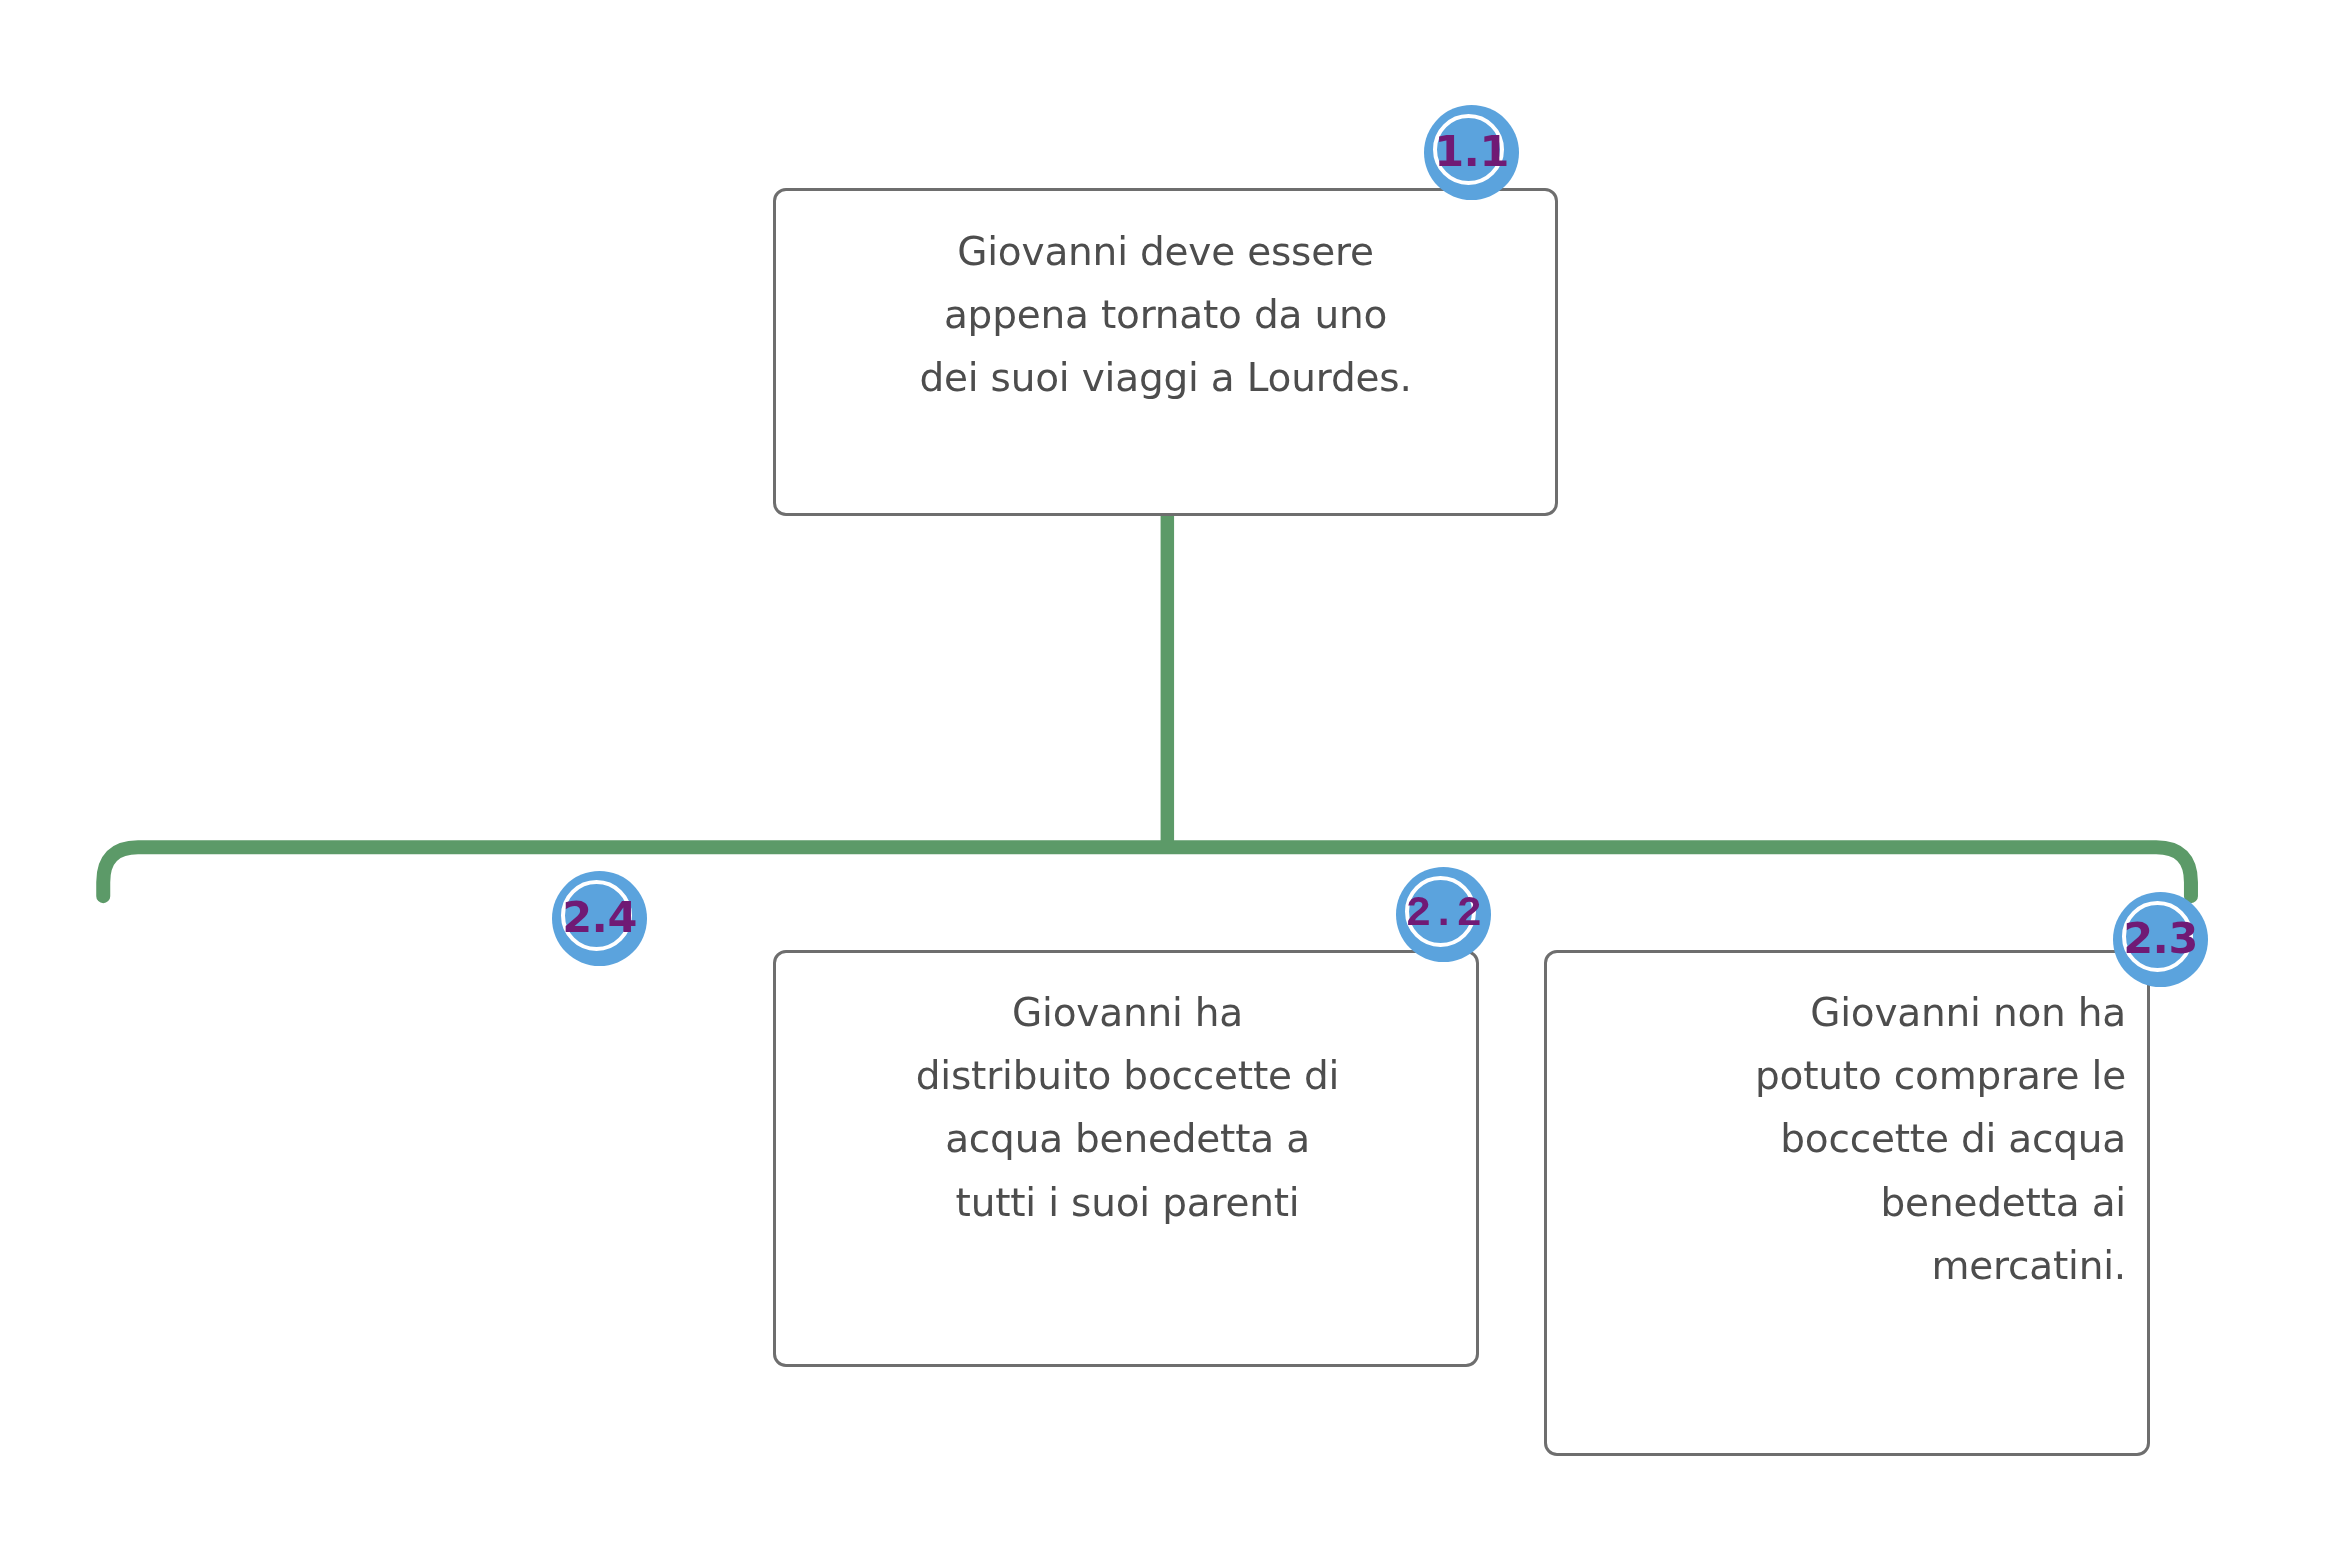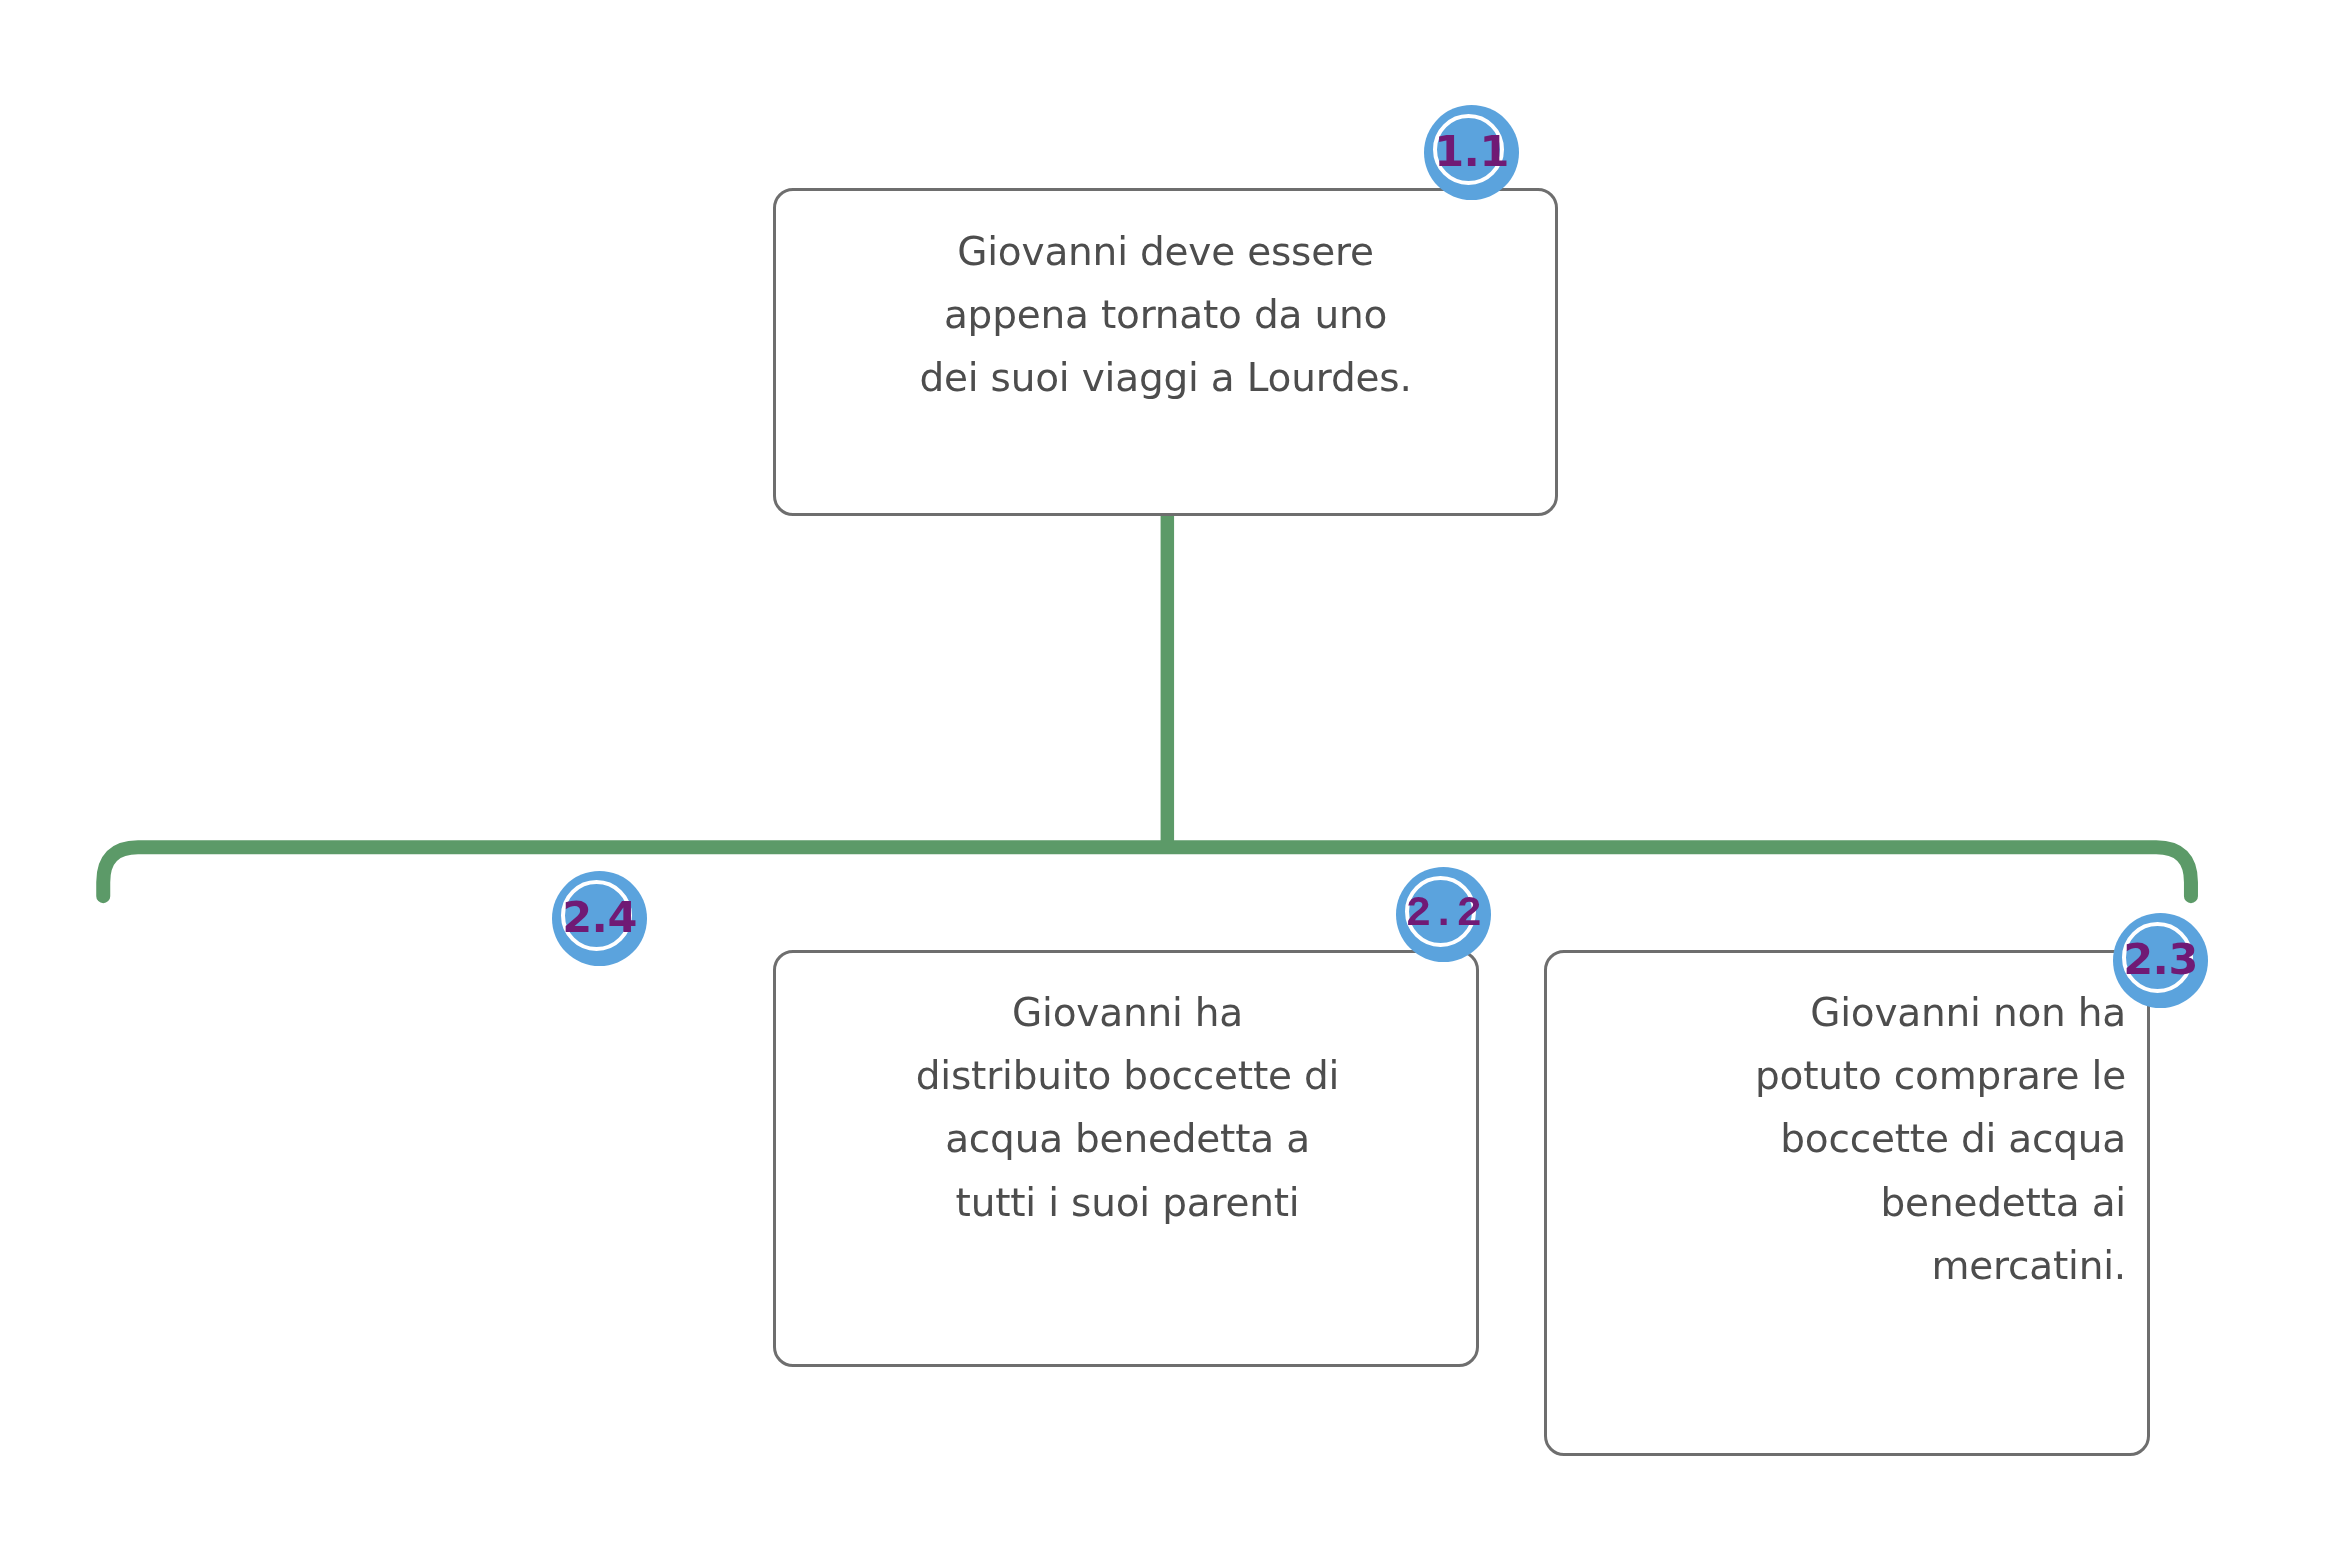--- a/index.html
+++ b/index.html
@@ -30,21 +30,21 @@
     height: 1565px;
     pointer-events: none;
   }
 
   
   .node {
     position: absolute;
     box-sizing: border-box;
     background: #ffffff;
     border: 3.6px solid #6e6e6e;
-    border-radius: 20px;
+    border-radius: 13px;
     color: #4d4d4d;
     font-size: 39px;
     line-height: 1.62;
     letter-spacing: -0.2px;
     -webkit-font-smoothing: antialiased;
   }
   .node.dashed {
     border-style: dashed;
     border-width: 4.2px;
     border-radius: 21px;
@@ -124,21 +124,21 @@
   .badge-label {
     position: relative;
     z-index: 1;
     line-height: 1;
     transform: translateY(-1px);
   }
 
   #badge-1-1 { left: 1424px; top: 105px; }
   #badge-2-1 { left: 552px; top: 871px; }
   #badge-2-2 { left: 1396px; top: 867px; font-family: Liberation Mono, monospace; }
-  #badge-2-3 { left: 2113px; top: 913px; }
+  #badge-2-3 { left: 2113px; top: 892px; }
 </style>
 </head>
 <body>
 
 <div id="canvas">
 
   <svg id="connector-svg" viewBox="0 0 4491 3016" preserveAspectRatio="none" xmlns="http://www.w3.org/2000/svg">
 
     <path d="M 2250 994 L 2250 1633" fill="none" stroke="#5c9a68" stroke-width="26" stroke-linecap="butt"></path>
 

